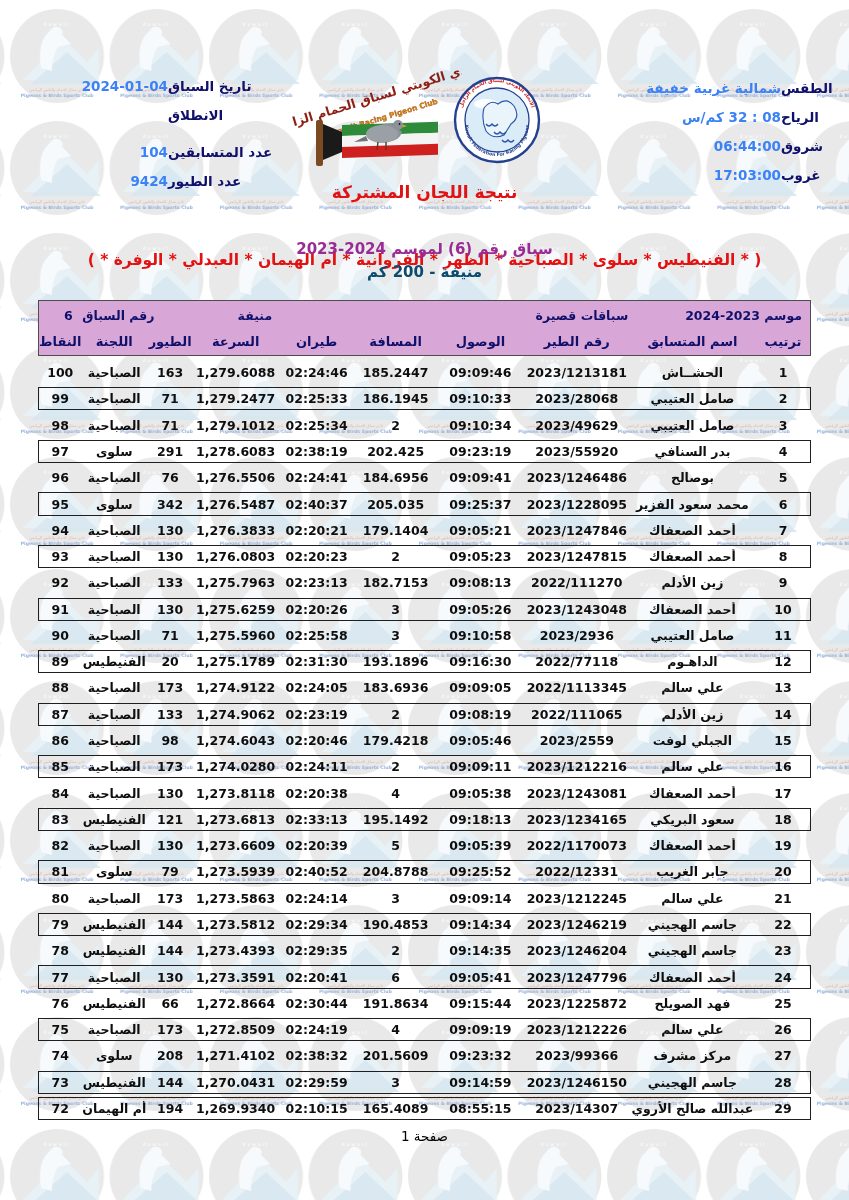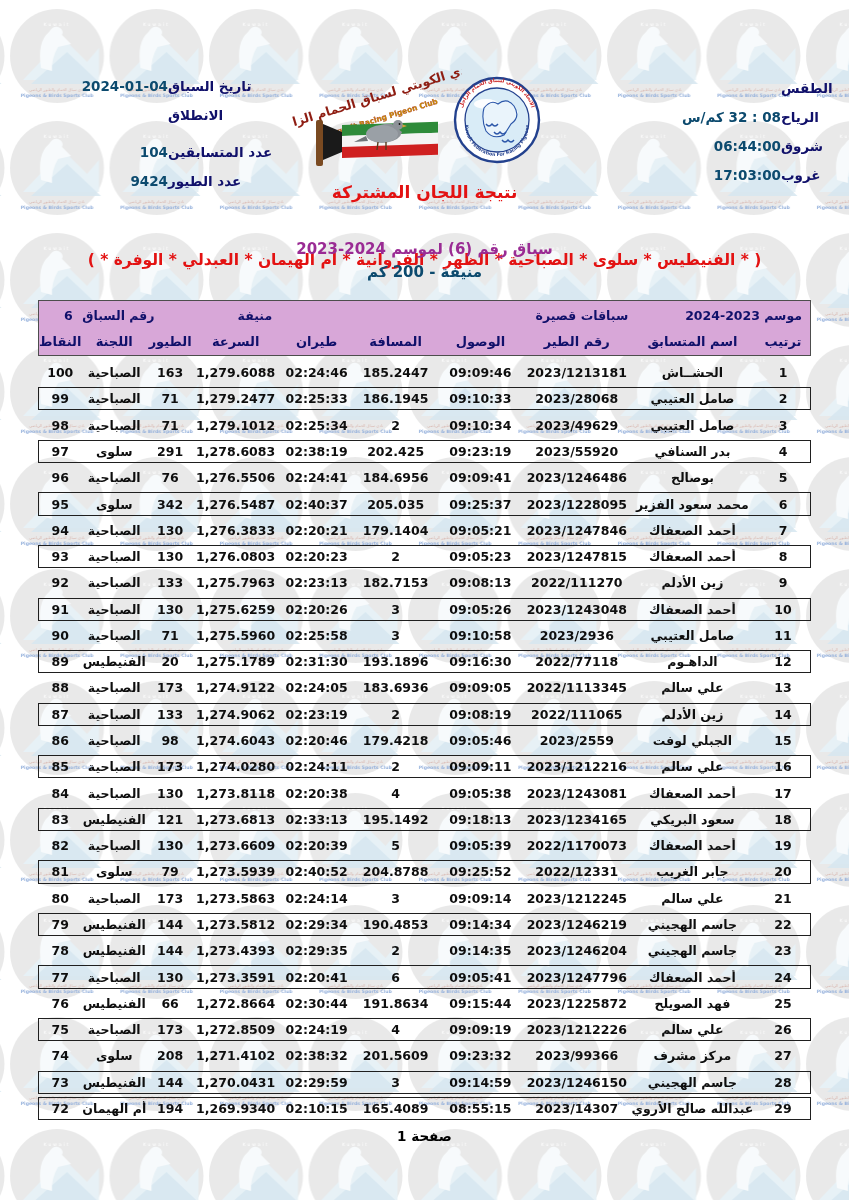--- a/index.html
+++ b/index.html
@@ -4,21 +4,21 @@
 <style>
   html,body{margin:0;padding:0;background:#ffffff;font-family:"DejaVu Sans",sans-serif;}
   #page{position:relative;width:849px;height:1200px;overflow:hidden;background:#ffffff;}
   #wm-layer{position:absolute;left:0;top:0;width:849px;height:1200px;z-index:0;}
   #content{position:absolute;left:0;top:0;width:849px;height:1200px;z-index:1;}
 
   
   .info{position:absolute;direction:rtl;font-weight:bold;font-size:13.5px;}
   .info-row{display:flex;height:29px;line-height:29px;}
   .info-label{color:#10106a;text-align:left;white-space:nowrap;}
-  .info-value{flex:1;color:#0c4a6e;text-align:right;padding-left:6px;white-space:nowrap;}
+  .info-value{flex:1;color:#3b82f6;text-align:right;padding-left:6px;white-space:nowrap;}
   #info-left{left:8px;top:72px;width:288px;}
   #info-left .info-label{width:128px;}
   #info-right{right:4px;top:74px;width:262px;}
   #info-right .info-label{width:64px;}
   .gap{margin-top:8px;}
 
   
   #club-logo{position:absolute;left:292px;top:64px;}
   #badge-logo{position:absolute;left:452px;top:72px;}
 
@@ -43,21 +43,21 @@
   #cols-row{display:grid;grid-template-columns:var(--cols);height:27px;align-items:center;
     text-align:center;font-size:13px;}
   #tbody{margin-top:5px;}
   .trow{display:grid;grid-template-columns:var(--cols);height:23.2px;box-sizing:border-box;
     align-items:center;text-align:center;font-size:12.5px;font-weight:bold;color:#0e0e0e;
     margin-bottom:3.1px;border:1.4px solid transparent;}
   .trow.boxed{border-color:#1f1f1f;}
   .cell{white-space:nowrap;overflow:hidden;}
 
   #footer{position:absolute;left:0;top:1128px;width:100%;text-align:center;
-    font-size:13.5px;font-weight:bold;color:#000;direction:rtl;}
+    font-size:13.5px;font-weight:normal;color:#000;direction:rtl;}
 </style>
 </head>
 <body>
 
 <div id="page">
 
   <svg id="wm-layer" width="849" height="1200" xmlns="http://www.w3.org/2000/svg">
     <defs>
       <pattern id="wmtile" width="99.5" height="112" patternUnits="userSpaceOnUse" patternTransform="translate(7,4)">
         <g opacity="0.5">
@@ -90,20 +90,21 @@
       </div>
       <div class="info-row">
         <span class="info-label">عدد الطيور</span>
         <span class="info-value">9424</span>
       </div>
     </div>
 
     <div class="info" id="info-right">
       <div class="info-row">
         <span class="info-label">الطقس</span>
+        <span class="info-value">شمالية غربية خفيفة</span>
       </div>
       <div class="info-row">
         <span class="info-label">الرياح</span>
         <span class="info-value">08 : 32 كم/س</span>
       </div>
       <div class="info-row">
         <span class="info-label">شروق</span>
         <span class="info-value">06:44:00</span>
       </div>
       <div class="info-row">

